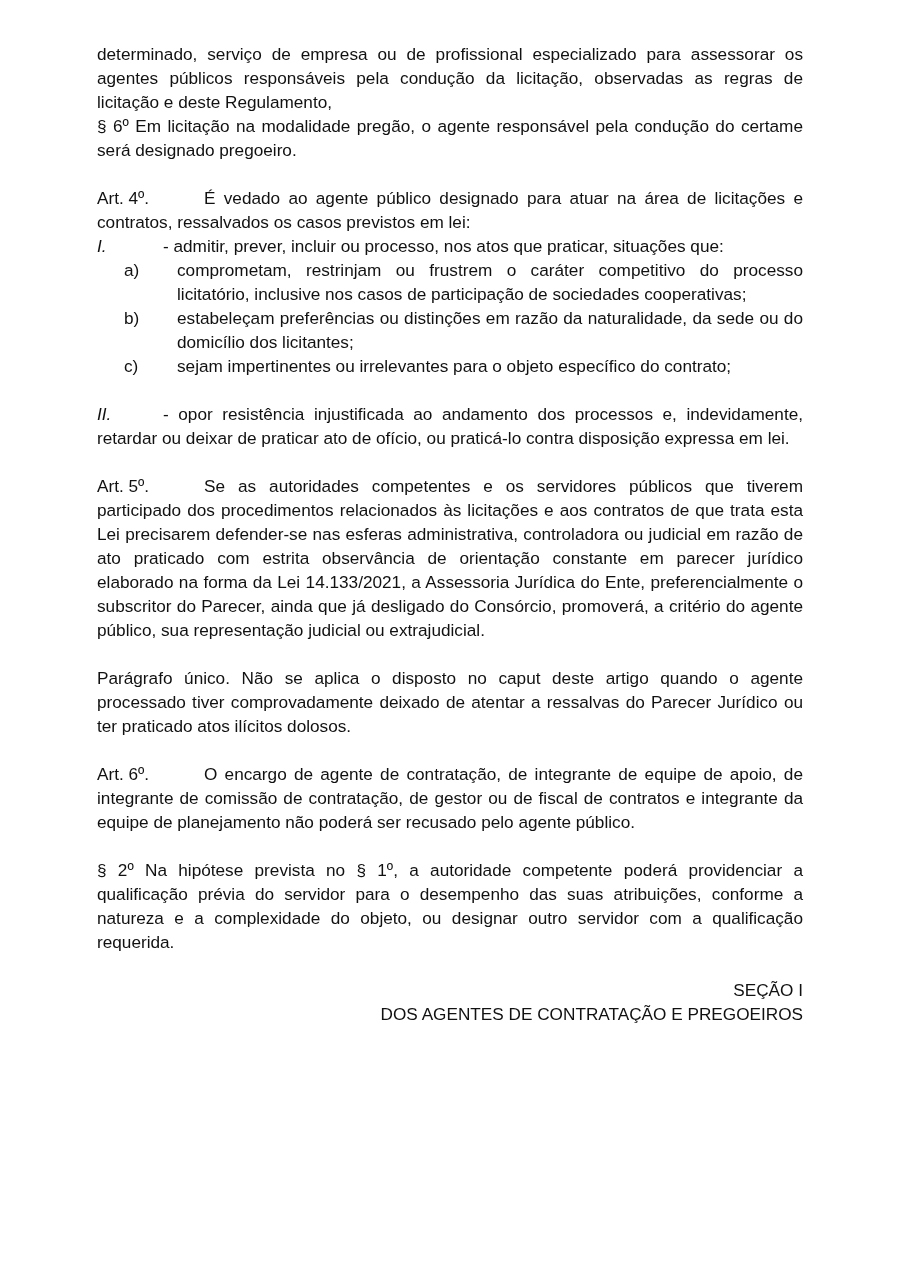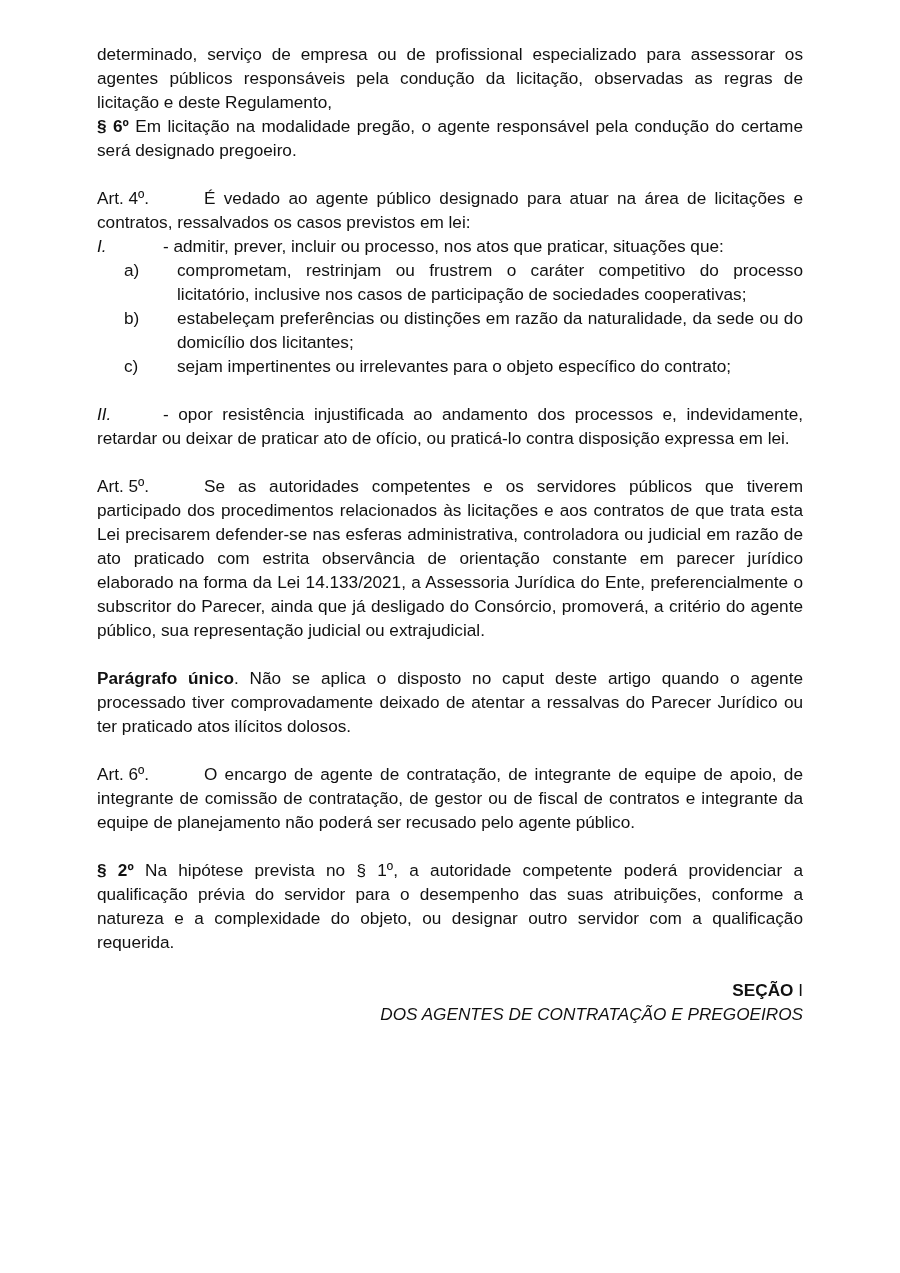--- a/index.html
+++ b/index.html
@@ -7,32 +7,32 @@
     width: 900px; height: 1273px; position: relative; overflow: hidden;
     font-family: "Liberation Sans", sans-serif;
     color: #111111;
   }
   .page {
     position: absolute; left: 89px; top: 42px; width: 706px;
     font-size: 17.2px; line-height: 24px; margin-left: 8px;
   }
   p { margin: 0; text-align: justify; }
   .gap { height: 24px; }
-  b { font-weight: bold; }
+  b { font-weight: normal; }
   .art-label { display: inline-block; width: 107px; font-weight: normal; }
   .roman { display: flex; }
   .roman .num { width: 66px; flex: none; font-style: italic; }
   .roman .txt { flex: 1; text-align: justify; }
   .item { display: flex; margin-left: 27px; }
   .item .letter { width: 53px; flex: none; }
   .item .txt { flex: 1; text-align: justify; }
   .roman-para { text-align: justify; }
   .roman-para .num { display: inline-block; width: 66px; font-style: italic; }
   .section-head { text-align: right; margin-top: 24px; }
-  .section-head .sub { font-style: italic; }
+  .section-head .sub { }
 </style>
 </head>
 <body>
 
 <div class="page">
 
   <p>determinado, serviço de empresa ou de profissional especializado para assessorar os agentes públicos responsáveis pela condução da licitação, observadas as regras de licitação e deste Regulamento,</p>
   <p><b>§ 6º</b><span> Em licitação na modalidade pregão, o agente responsável pela condução do certame será designado pregoeiro.</span></p>
 
   <div class="gap"></div>

